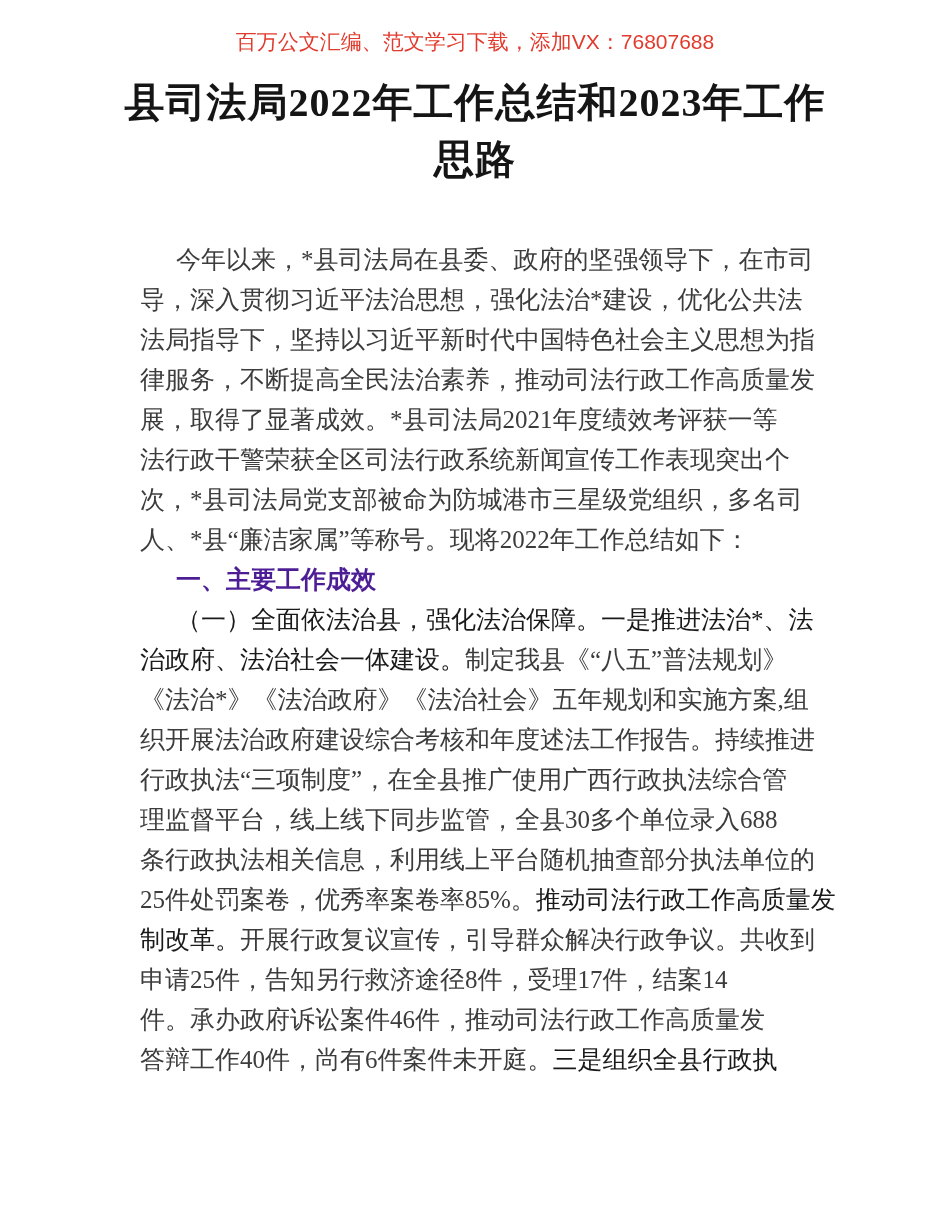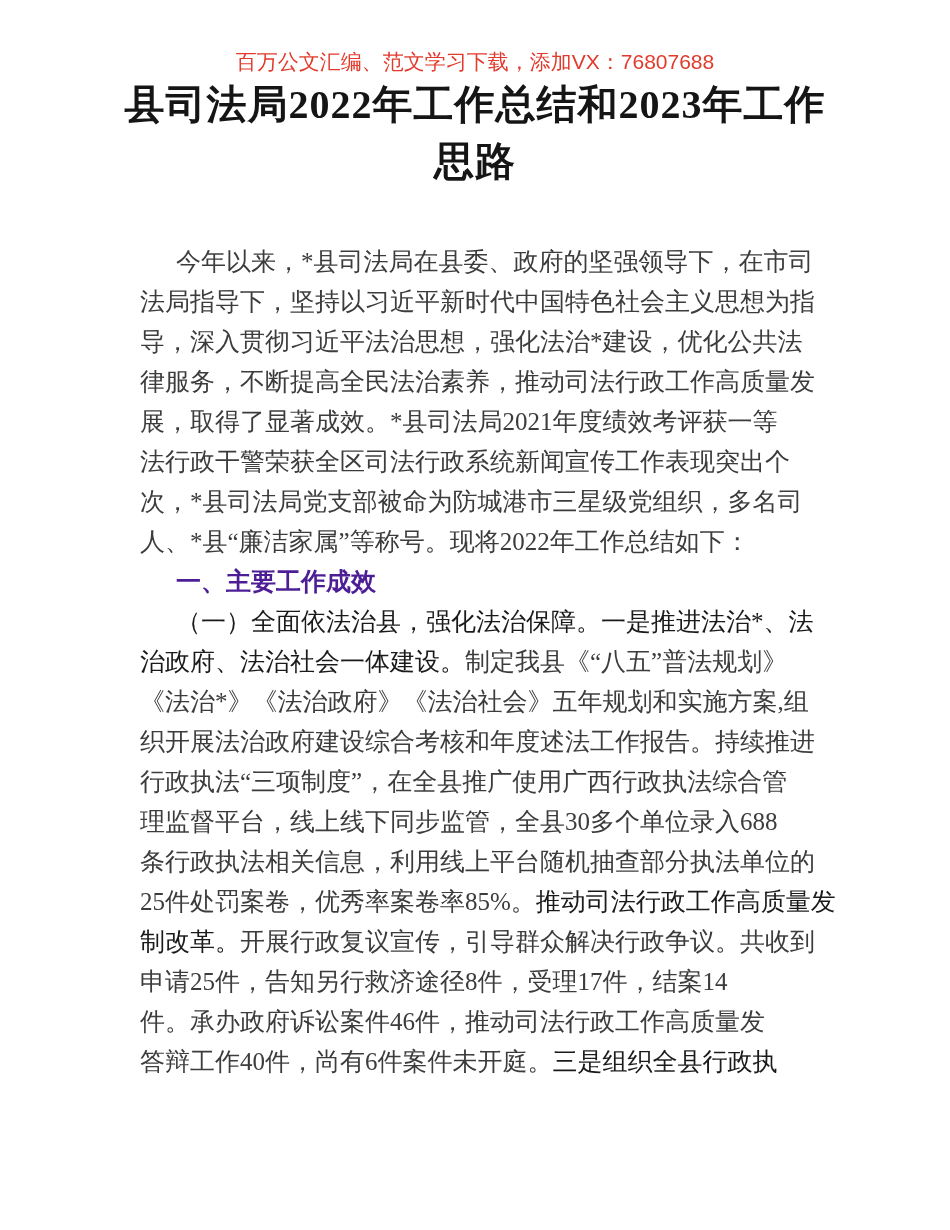--- a/index.html
+++ b/index.html
@@ -3,28 +3,29 @@
 <meta charset="utf-8">
 <style>
   html,body { margin:0; padding:0; }
   body {
     width:950px; height:1230px;
     background:#ffffff;
     font-family:"Liberation Serif","DejaVu Serif",serif;
     overflow:hidden;
   }
   .banner {
-    padding-top:48px;
+    padding-top:28px;
     text-align:center;
     font-family:"Liberation Sans","DejaVu Sans",sans-serif;
     font-size:21px;
     line-height:28px;
     color:#e23a2c;
   }
   .title {
+    margin-top:18px;
     text-align:center;
     font-size:40px;
     line-height:57px;
     font-weight:bold;
     color:#151515;
     letter-spacing:1px;
   }
   .doc {
     margin:52px 64px 0 140px;
     width:670px;
@@ -51,22 +52,22 @@
 </div>
 
 <div class="title">
   <span>县司法局2022年工作总结和2023年工作</span><br>
   <span>思路</span>
 </div>
 
 <div class="doc">
     <div class="block paragraph">
       <div class="line indent"><span class="run">今年以来，*县司法局在县委、政府的坚强领导下，在市司</span></div>
+      <div class="line"><span class="run">导，深入贯彻习近平法治思想，强化法治*建设，优化公共法</span></div>
       <div class="line"><span class="run">法局指导下，坚持以习近平新时代中国特色社会主义思想为指</span></div>
-      <div class="line"><span class="run">导，深入贯彻习近平法治思想，强化法治*建设，优化公共法</span></div>
       <div class="line"><span class="run">律服务，不断提高全民法治素养，推动司法行政工作高质量发</span></div>
       <div class="line"><span class="run">展，取得了显著成效。*县司法局2021年度绩效考评获一等</span></div>
       <div class="line"><span class="run">法行政干警荣获全区司法行政系统新闻宣传工作表现突出个</span></div>
       <div class="line"><span class="run">次，*县司法局党支部被命为防城港市三星级党组织，多名司</span></div>
       <div class="line"><span class="run">人、*县“廉洁家属”等称号。现将2022年工作总结如下：</span></div>
     </div>
     <div class="block heading">
       <div class="line indent"><span class="run bold">一、主要工作成效</span></div>
     </div>
     <div class="block paragraph">

